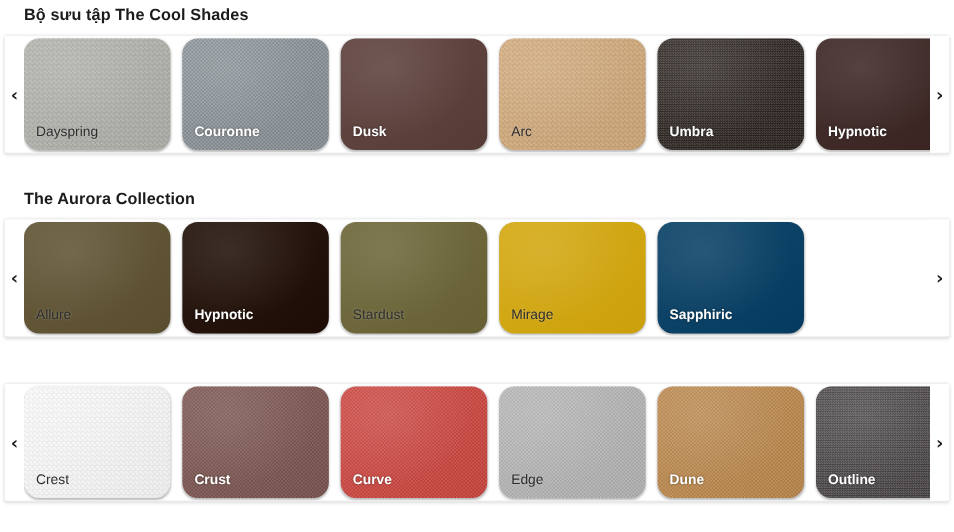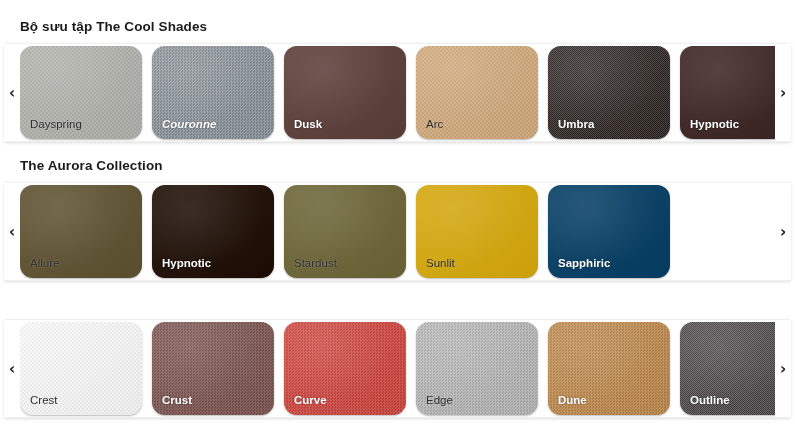--- a/index.html
+++ b/index.html
@@ -118,31 +118,31 @@
   .swatch-label.dark {
     color: #2d2d2d;
     text-shadow: 0 0 2px rgba(255,255,255,0.35);
   }
 </style>
 </head>
 <body>
 
 <div class="page">
   <div id="collections-root">
-      <div class="collection" style="top: 19px;">
+      <div class="collection" style="top: 5px;">
         <div class="collection-title">Bộ sưu tập The Cool Shades</div>
         <div class="carousel">
           <div class="nav-arrow prev">‹</div>
           <div class="swatch-track">
             <div class="swatch" style="background: rgb(179, 179, 173);">
               <div class="grain" style="background-image: repeating-conic-gradient(rgba(255, 255, 255, 0.07) 0%, rgba(255, 255, 255, 0.07) 25%, rgba(0, 0, 0, 0.05) 0%, rgba(0, 0, 0, 0.05) 50%); background-size: 4px 4px;"></div>
               <div class="sheen"></div>
               <div class="swatch-label dark">Dayspring</div>
             </div>
-            <div class="swatch" style="background: rgb(139, 147, 152); font-style: italic;">
+            <div class="swatch" style="background: rgb(139, 147, 152);">
               <div class="grain" style="background-image: repeating-conic-gradient(rgba(255, 255, 255, 0.14) 0%, rgba(255, 255, 255, 0.14) 25%, rgba(0, 0, 0, 0.1) 0%, rgba(0, 0, 0, 0.1) 50%); background-size: 3px 3px;"></div>
               <div class="sheen"></div>
               <div class="swatch-label light">Couronne</div>
             </div>
             <div class="swatch" style="background: rgb(90, 61, 56);">
               <div class="grain" style="background-image: none; background-size: 4px 4px;"></div>
               <div class="sheen"></div>
               <div class="swatch-label light">Dusk</div>
             </div>
             <div class="swatch" style="background: rgb(211, 171, 124);">
@@ -180,21 +180,21 @@
               <div class="swatch-label light">Hypnotic</div>
             </div>
             <div class="swatch" style="background: rgb(107, 100, 54);">
               <div class="grain" style="background-image: none; background-size: 4px 4px;"></div>
               <div class="sheen"></div>
               <div class="swatch-label dark">Stardust</div>
             </div>
             <div class="swatch" style="background: rgb(212, 167, 12);">
               <div class="grain" style="background-image: none; background-size: 4px 4px;"></div>
               <div class="sheen"></div>
-              <div class="swatch-label dark">Sunlit</div>
+              <div class="swatch-label dark">Mirage</div>
             </div>
             <div class="swatch" style="background: rgb(4, 61, 99);">
               <div class="grain" style="background-image: none; background-size: 4px 4px;"></div>
               <div class="sheen"></div>
               <div class="swatch-label light">Sapphiric</div>
             </div>
           </div>
           <div class="nav-arrow next">›</div>
         </div>
       </div>

